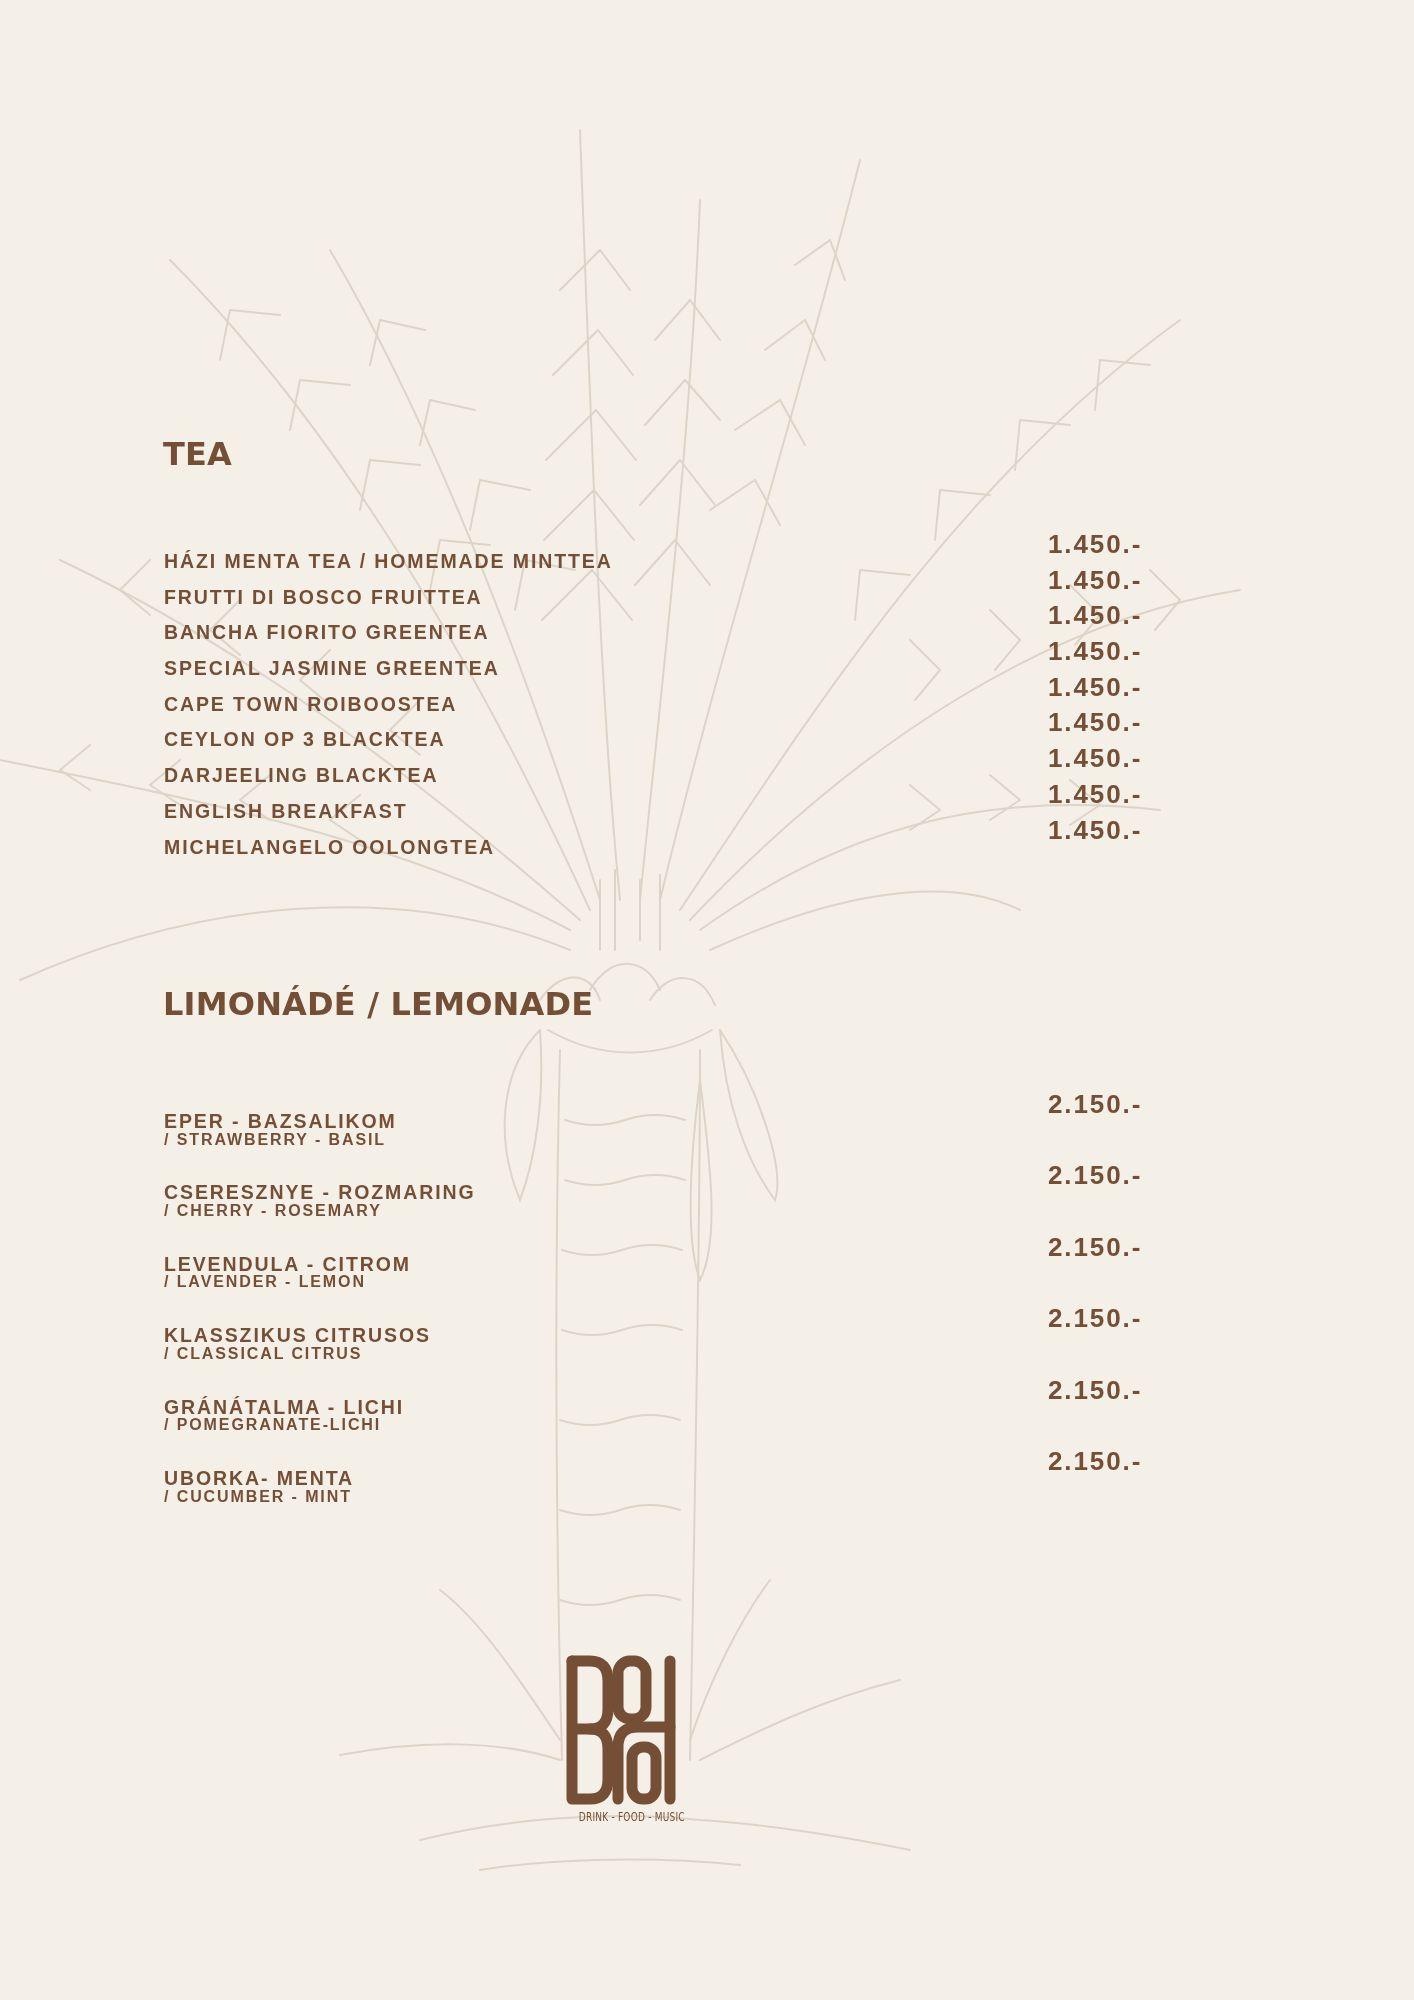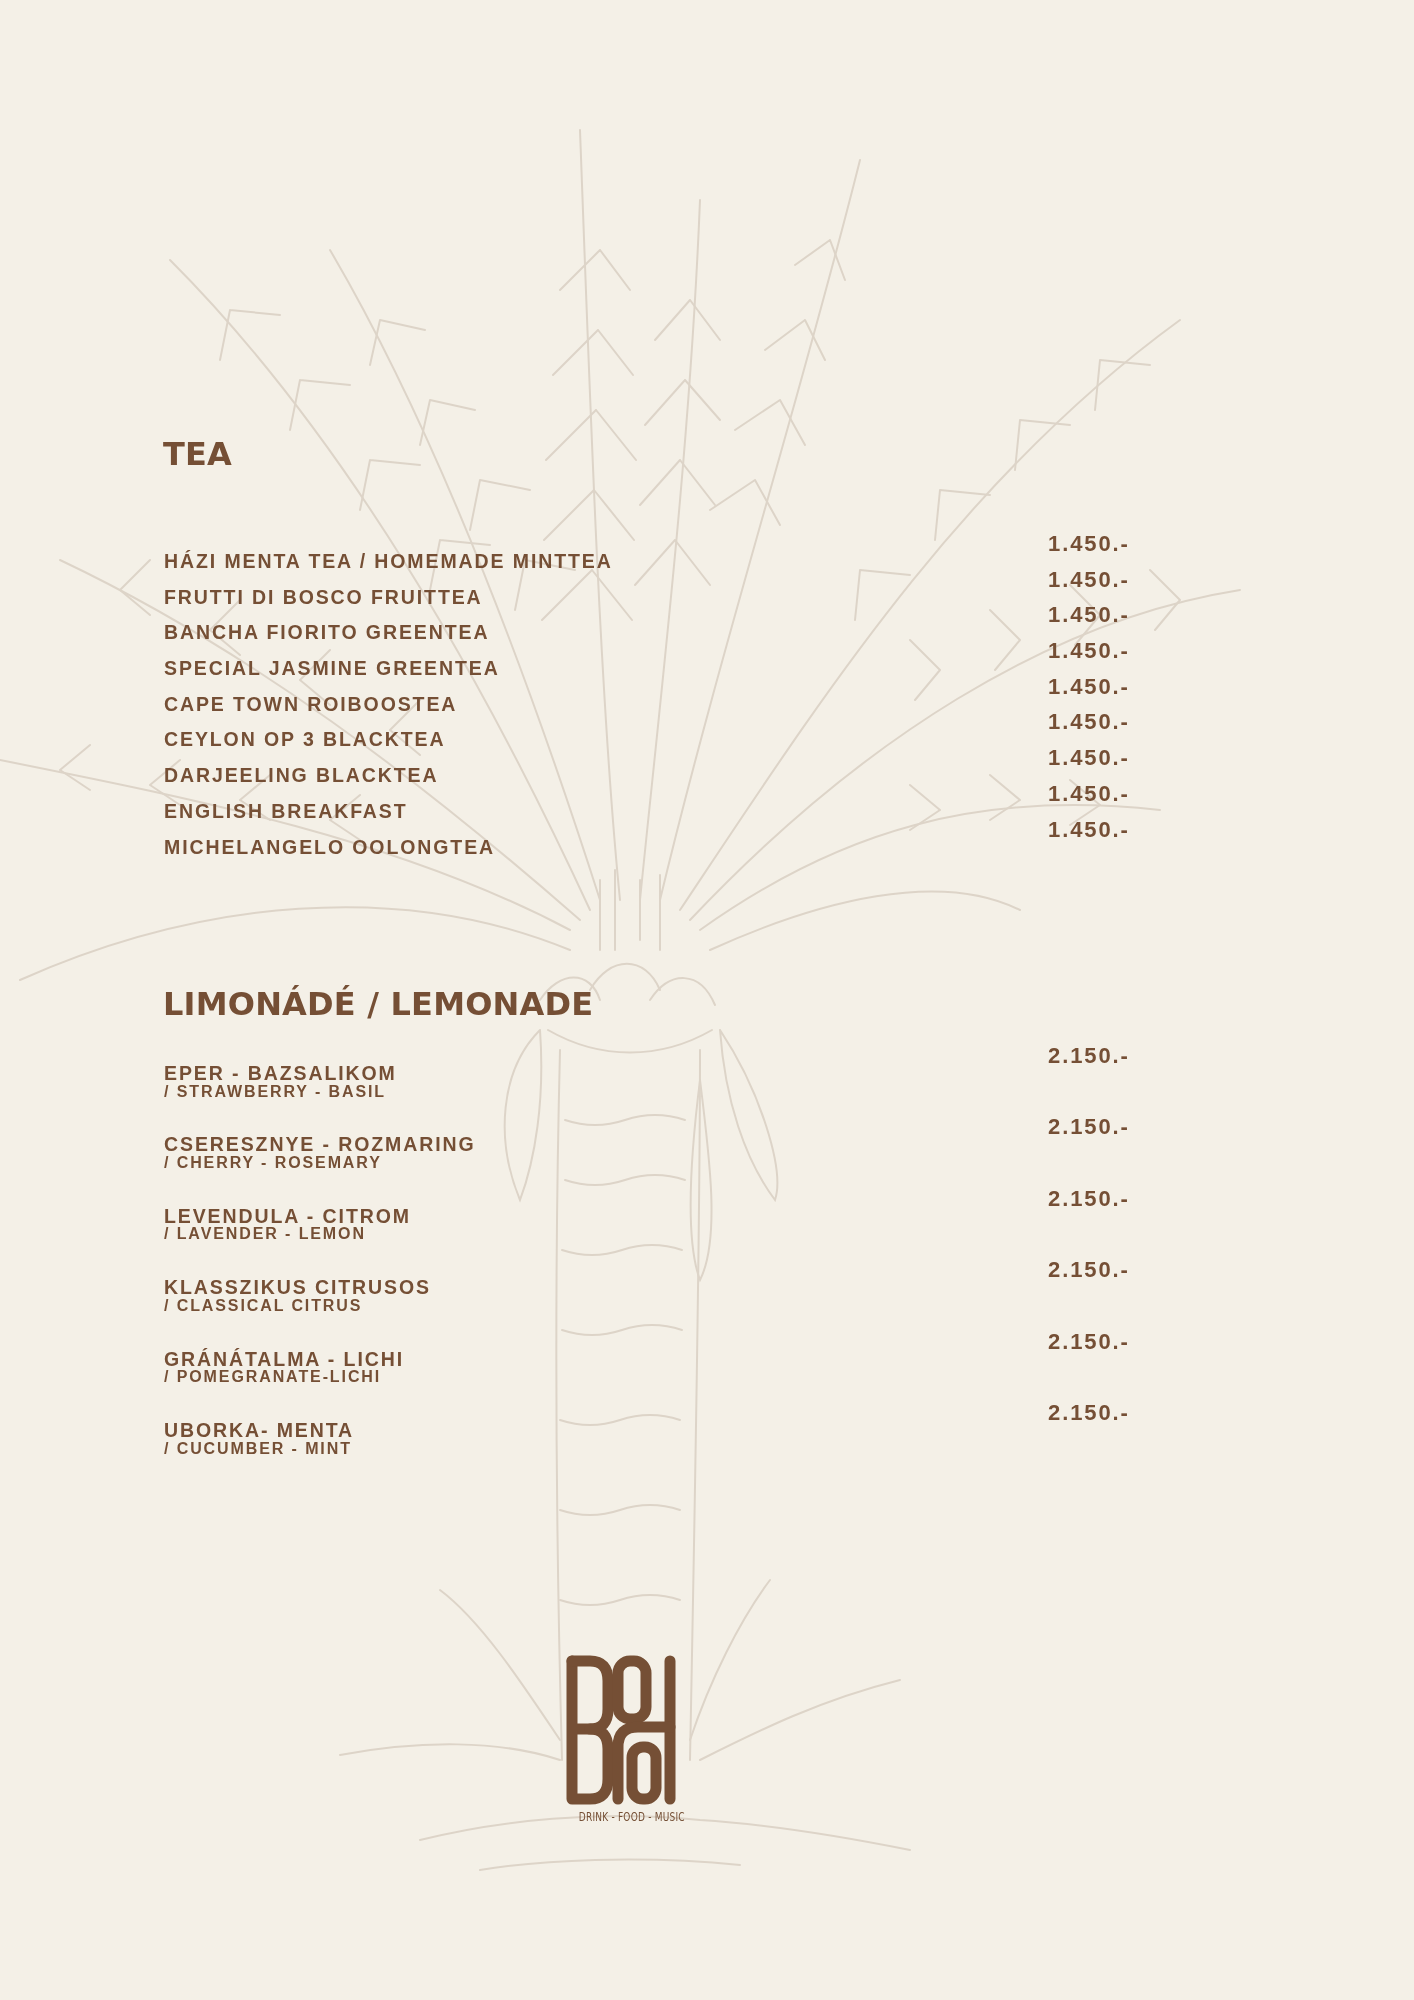--- a/index.html
+++ b/index.html
@@ -49,21 +49,21 @@
 
     .menu-list {
       position: absolute;
       left: 164px;
       width: 964px;
       margin: 0;
       padding: 0;
       list-style: none;
     }
     .tea-list { top: 532px; }
-    .lemonade-list { top: 1044px; }
+    .lemonade-list { top: 1092px; }
 
     .menu-row {
       position: relative;
       height: 35.7px;
       line-height: 24px;
     }
     .item-name {
       position: absolute;
       left: 0;
       top: 0;
@@ -72,21 +72,21 @@
       letter-spacing: 1.9px;
       white-space: nowrap;
       color: #754F35;
       margin-top: 17px;
     }
     .item-price {
       position: absolute;
       left: 884px;
       top: 0;
       font-weight: bold;
-      font-size: 22px;
+      font-size: 26px;
       letter-spacing: 1.9px;
       white-space: nowrap;
       color: #754F35;
     }
     .item-sub {
       position: absolute;
       left: 0;
       top: 35.7px;
       font-weight: bold;
       font-size: 16px;

